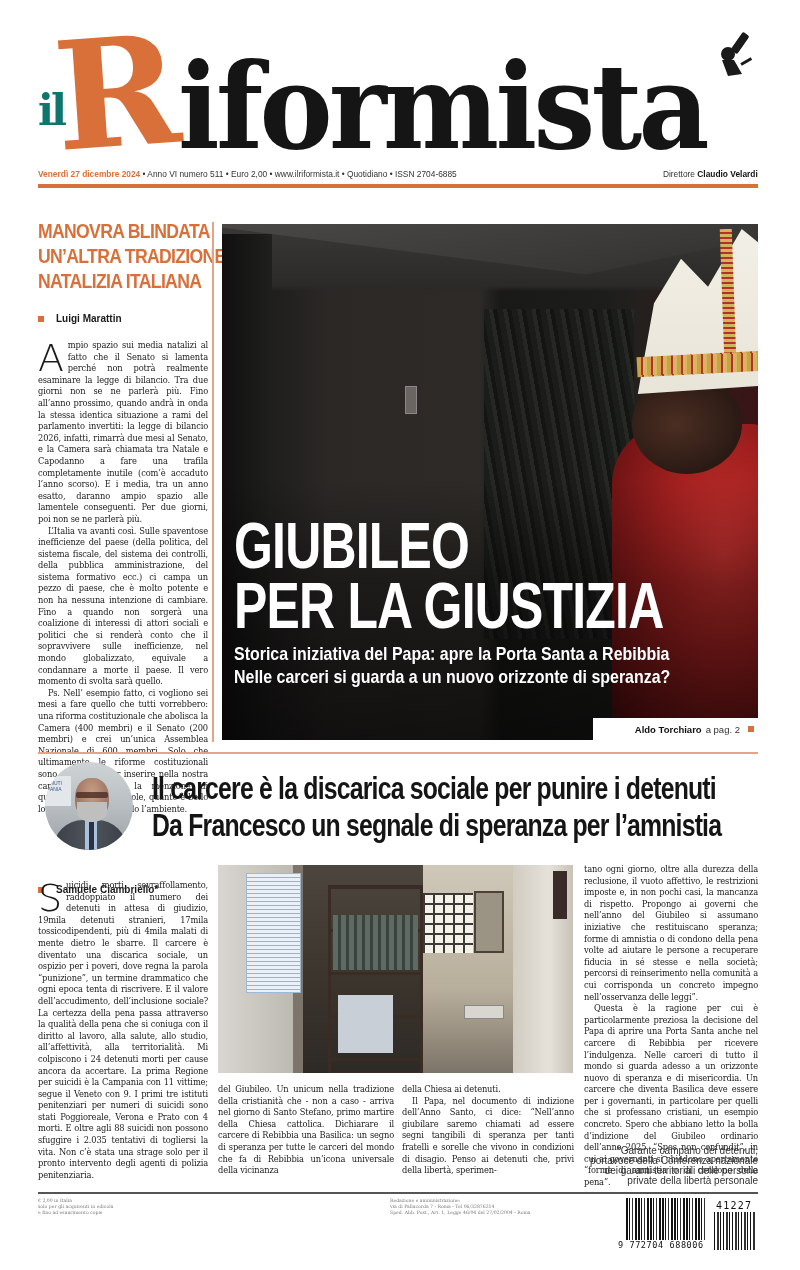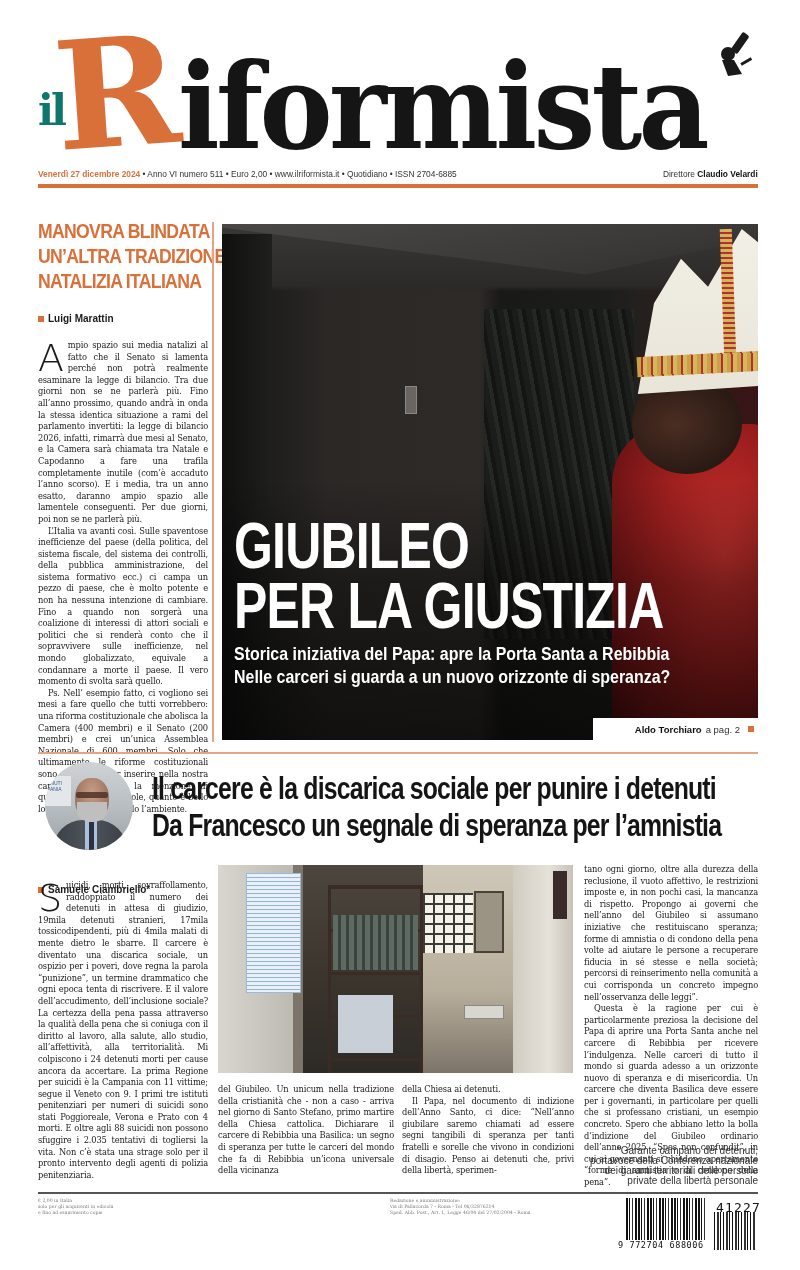--- a/index.html
+++ b/index.html
@@ -14,21 +14,21 @@
   .logo-mark { position: absolute; left: 714px; top: 30px; width: 44px; height: 48px; }
   .dateline { position: absolute; left: 38px; top: 168px; font-family: "Liberation Sans", sans-serif; font-size: 9.5px; color: #333; white-space: nowrap; transform: scaleX(0.88); transform-origin: left; }
   .dateline .date { color: #d9703a; font-weight: bold; }
   .director { position: absolute; right: 42px; top: 168px; font-family: "Liberation Sans", sans-serif; font-size: 9.5px; color: #333; white-space: nowrap; transform: scaleX(0.88); transform-origin: right; }
   .director b { color: #111; }
   .mast-rule { position: absolute; left: 38px; top: 184px; width: 720px; height: 4px; background: #d9703a; }
 
   
   .editorial { position: absolute; left: 38px; top: 218px; width: 170px; }
   .ed-headline { font-family: "Liberation Sans", sans-serif; font-weight: bold; font-size: 20.5px; line-height: 25px; color: #d9703a; letter-spacing: -0.8px; transform: scaleX(0.86); transform-origin: left; white-space: nowrap; }
-  .byline { font-family: "Liberation Sans", sans-serif; font-weight: bold; font-size: 10px; color: #1a1a1a; margin-top: 20px; display: flex; align-items: center; gap: 4px; }
+  .byline { font-family: "Liberation Sans", sans-serif; font-weight: bold; font-size: 10px; color: #1a1a1a; margin-top: 20px; display: flex; align-items: center; gap: 12px; }
   .byline .sq { width: 6px; height: 6px; background: #d9703a; display: inline-block; }
   .body-text { font-family: "DejaVu Serif", serif; font-size: 8.3px; line-height: 11.6px; text-align: justify; hyphens: auto; color: #222; letter-spacing: -0.15px; }
   .body-text p { text-indent: 10px; }
   .body-text p.first { text-indent: 0; }
   .dropcap { float: left; font-family: "DejaVu Sans", sans-serif; font-size: 38px; line-height: 32px; margin: 2px 4px 0 0; font-weight: 300; color: #1a1a1a; }
   .ed-body { margin-top: 16px; }
   .col-rule-v { position: absolute; left: 212px; top: 222px; width: 1.5px; height: 520px; background: #e4a486; }
 
   
   .hero { position: absolute; left: 222px; top: 224px; width: 536px; height: 516px; overflow: hidden; background: #0369a1; }
@@ -89,21 +89,21 @@
   .footnote { position: absolute; left: 590px; top: 1146px; width: 168px; font-family: "Liberation Sans", sans-serif; font-size: 10px; line-height: 10px; text-align: right; font-weight: normal; color: #333; }
 
   
   .footer-rule { position: absolute; left: 38px; top: 1192px; width: 720px; height: 1.5px; background: #555; }
   .footer-left { position: absolute; left: 38px; top: 1198px; font-family: "DejaVu Serif", serif; font-size: 4.6px; line-height: 6px; color: #777; }
   .footer-mid { position: absolute; left: 390px; top: 1198px; font-family: "DejaVu Serif", serif; font-size: 4.6px; line-height: 6px; color: #777; }
   .barcode { position: absolute; left: 618px; top: 1198px; width: 140px; height: 52px; }
   .bars-main { position: absolute; left: 8px; top: 0; width: 80px; height: 42px; background: repeating-linear-gradient(90deg, #111 0 2px, #fff 2px 3px, #111 3px 4px, #fff 4px 6px, #333 6px 7px, #fff 7px 9px, #111 9px 11px, #fff 11px 12px); }
   .bars-add { position: absolute; left: 96px; top: 14px; width: 42px; height: 38px; background: repeating-linear-gradient(90deg, #111 0 1px, #fff 1px 3px, #333 3px 5px, #fff 5px 6px, #111 6px 7px, #fff 7px 9px); }
   .bar-num { position: absolute; left: 0; top: 42px; font-family: "DejaVu Sans Mono", monospace; font-size: 8.5px; color: #111; letter-spacing: 0.6px; }
-  .bar-add-num { position: absolute; left: 98px; top: 2px; font-family: "DejaVu Sans Mono", monospace; font-size: 13px; color: #111; letter-spacing: 1.2px; }
+  .bar-add-num { position: absolute; left: 98px; top: 2px; font-family: "DejaVu Sans Mono", monospace; font-size: 10px; color: #111; letter-spacing: 1.2px; }
 </style>
 </head>
 <body>
 
 <header class="masthead">
   <div class="logo-il">il</div>
   <div class="logo-r">R</div>
   <div class="logo-rest">iformista</div>
   <svg class="logo-mark" viewBox="0 0 44 48">
     <rect x="22" y="2" width="8" height="22" rx="2" fill="#1a1a1a" transform="rotate(35 26 13)"></rect>

